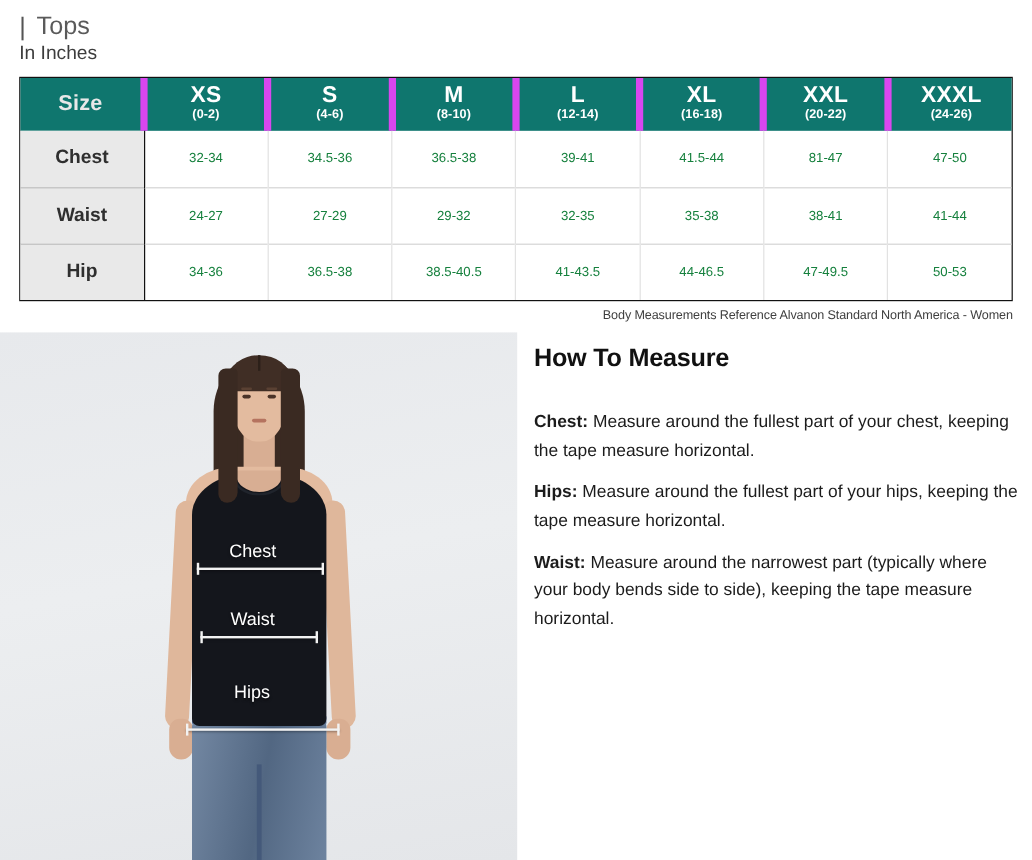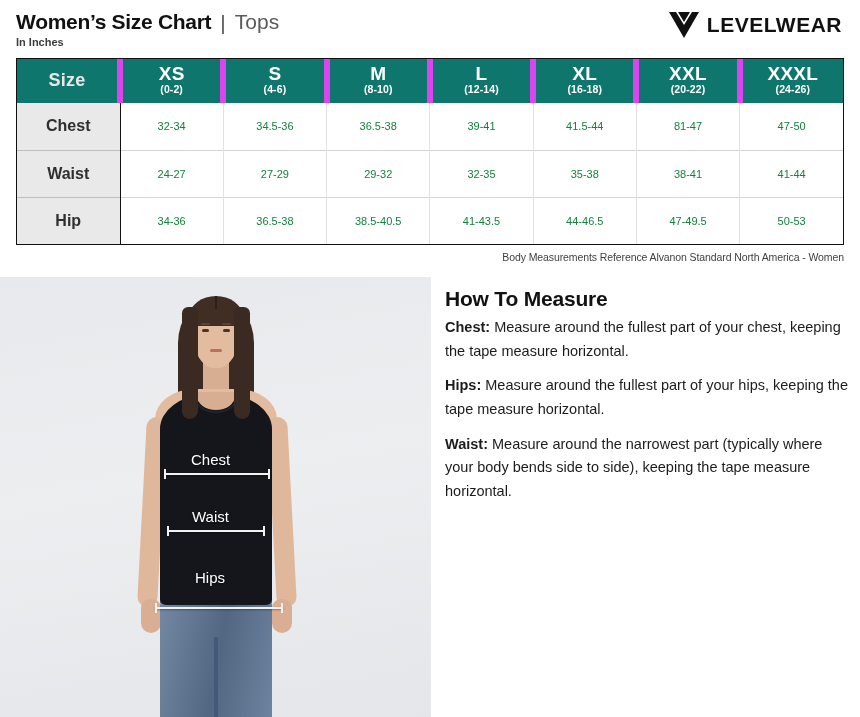--- a/index.html
+++ b/index.html
@@ -41,22 +41,22 @@
     font-weight: 300;
     color: #555;
     transform: translateY(1px);
   }
   .title-sub {
     font-size: 21px;
     font-weight: normal;
     color: #5a5a5a;
   }
   .title-units {
-    font-size: 11px;
-    font-weight: bold;
+    font-size: 16px;
+    font-weight: normal;
     color: #3d3d3d;
     margin-top: 2px;
   }
 
   
   .brand {
     display: flex;
     align-items: center;
     gap: 8px;
     padding-top: 4px;
@@ -303,51 +303,43 @@
 
   
   .info-pane {
     flex: 1;
     padding: 8px 6px 0 14px;
   }
   .info-title {
     font-size: 21px;
     font-weight: bold;
     color: #111;
-    margin: 2px 0 5px 0;
+    margin: 2px 0 30px 0;
     letter-spacing: -0.2px;
   }
   .info-p {
     font-size: 14.5px;
     line-height: 1.63;
     color: #1c1c1c;
     margin: 0 0 11px 0;
   }
   .info-p b { font-weight: bold; }
 </style>
 </head>
 <body>
 
 <div class="header">
   <div class="title-block">
     <div class="title-line">
-      <span class="title-main">Women’s Size Chart</span>
       <span class="title-div">|</span>
       <span class="title-sub">Tops</span>
     </div>
     <div class="title-units">In Inches</div>
   </div>
 
-  <div class="brand">
-    <svg class="brand-mark" width="30" height="26" viewBox="0 0 30 26">
-      <polygon points="0,0 15,26 30,0 23,0 15,13 7,0" fill="#111111"></polygon>
-      <polygon points="9,0 15,10 21,0" fill="#111111"></polygon>
-    </svg>
-    <span class="brand-name">LEVELWEAR</span>
-  </div>
 </div>
 
 <div class="table-wrap">
   <table class="size">
     <colgroup>
       <col style="width:103px">
       <col>
         <col>
         <col>
         <col>

